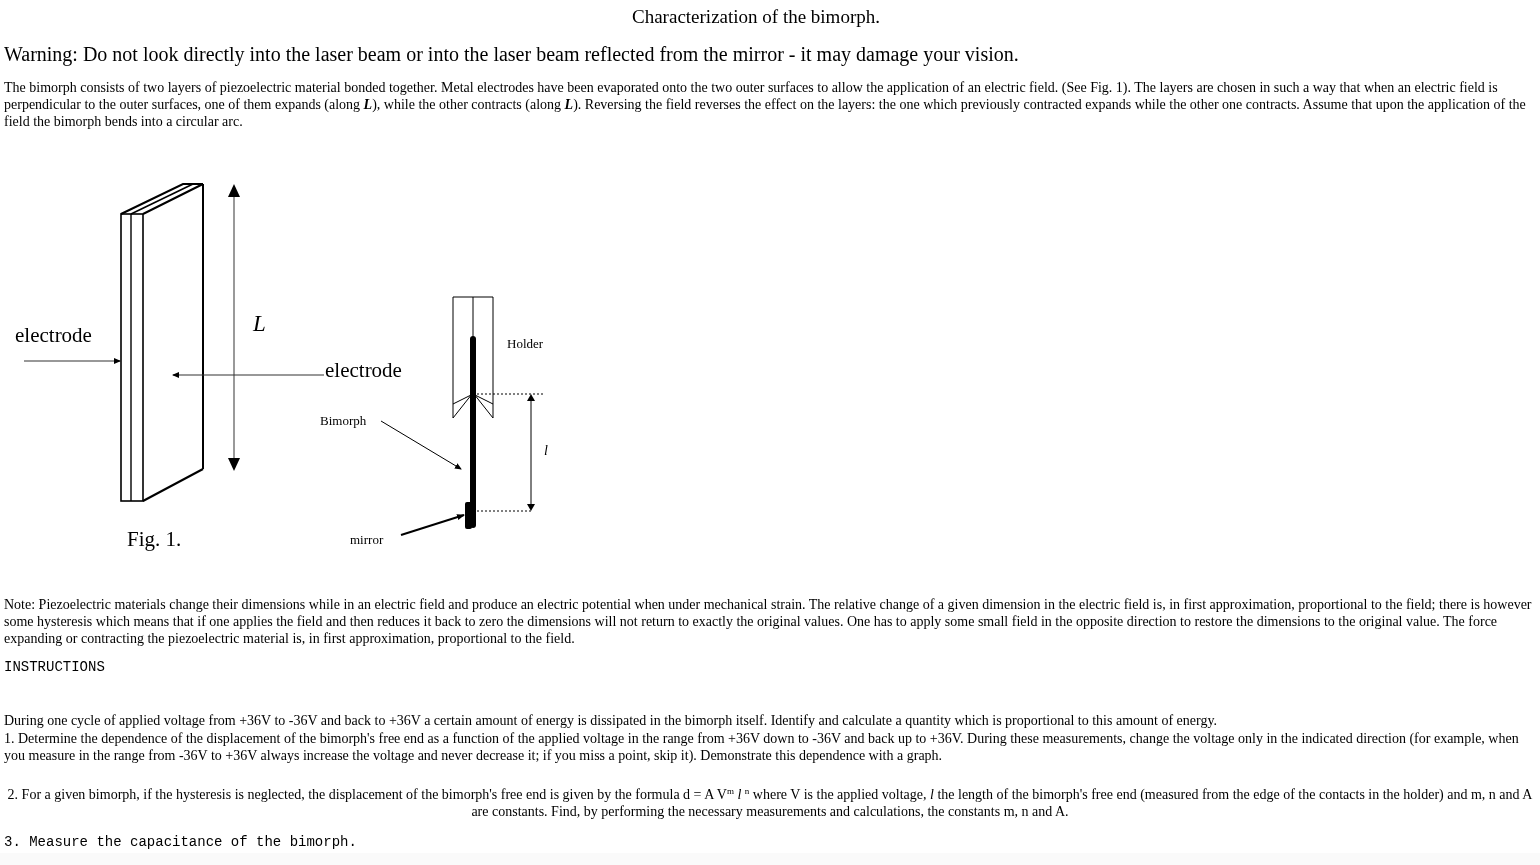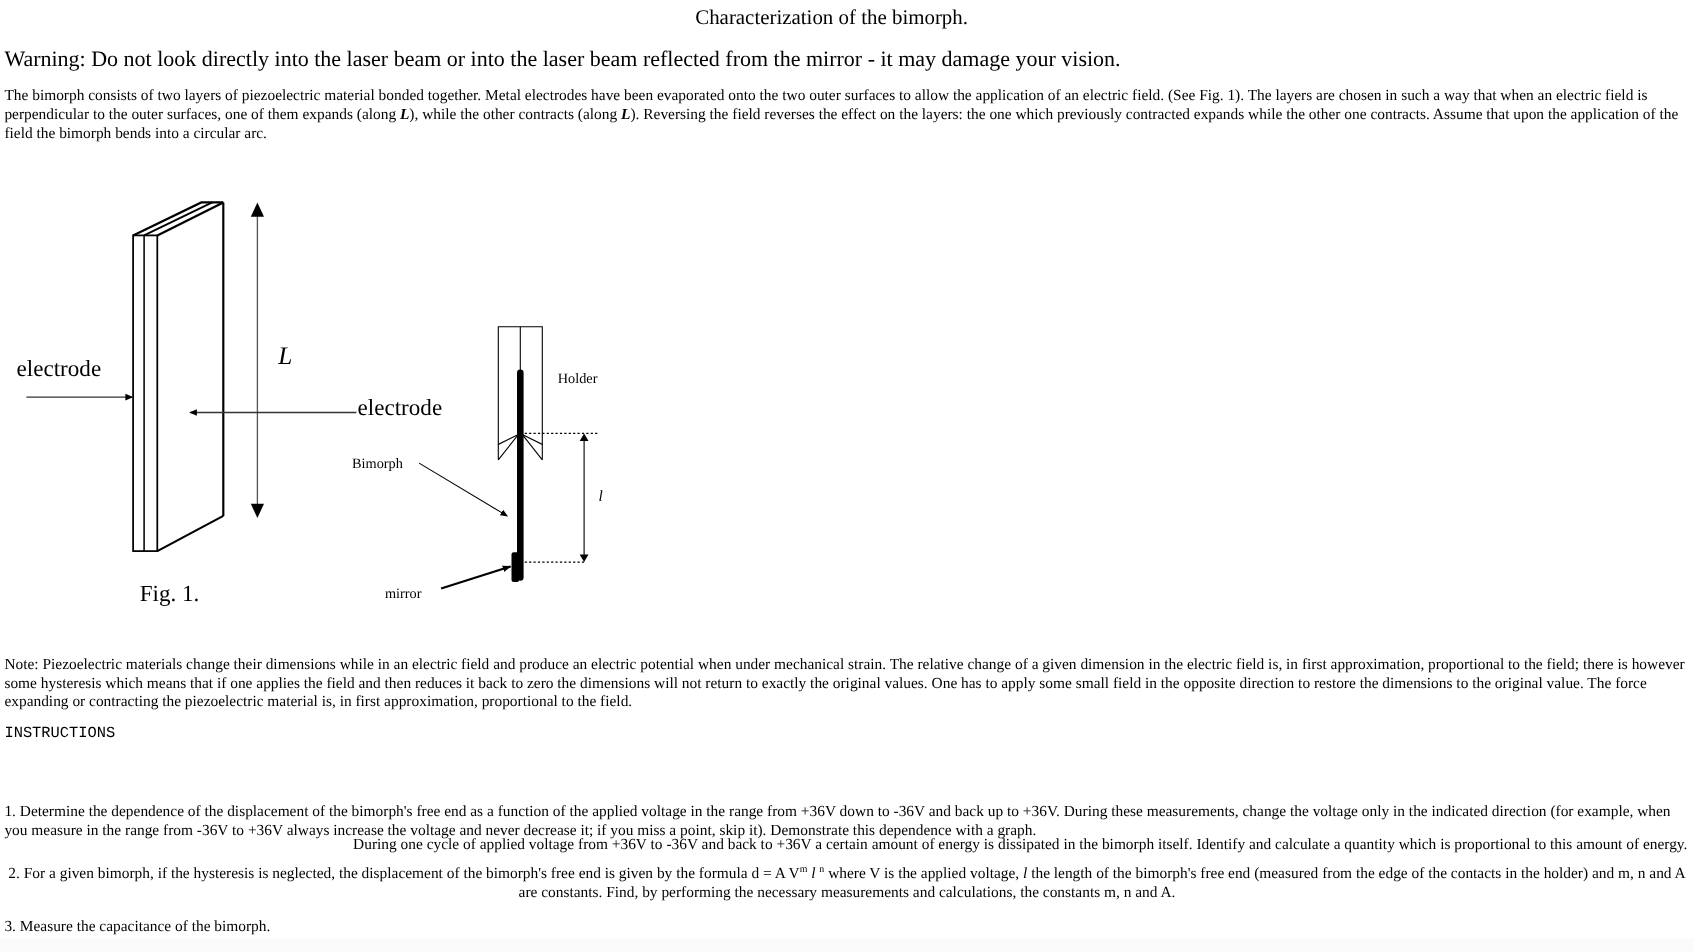--- a/index.html
+++ b/index.html
@@ -18,23 +18,23 @@
     .warning {
       position: absolute; left: 4px; top: 41px; font-size: 20px; line-height: 26px; font-family: Liberation Serif, serif;
     }
     .para {
       position: absolute; left: 4px; width: 1530px; font-size: 14px; line-height: 17px;
     }
     #intro { top: 79px; }
     #note { top: 596px; }
     #instr-head { top: 659px; font-family: Liberation Mono, monospace; }
     #item1 { top: 730px; }
-    #dissip { top: 760px; text-align: right; }
+    #dissip { top: 712px; }
     #item2 { top: 786px; width: 1532px; text-align: center; }
-    #item3 { top: 834px; }
+    #item3 { top: 834px; font-family: Liberation Mono, monospace; }
     .para i, .para em { font-style: italic; }
     .para b.L { font-weight: bold; font-style: italic; }
     sup { font-size: 9px; vertical-align: 5px; line-height: 0; }
     .figure {
       position: absolute; left: 0; top: 150px; width: 600px; height: 420px;
     }
     .fig-text { font-family: "Liberation Serif", "DejaVu Serif", serif; }
   </style>
 </head>
 <body>

